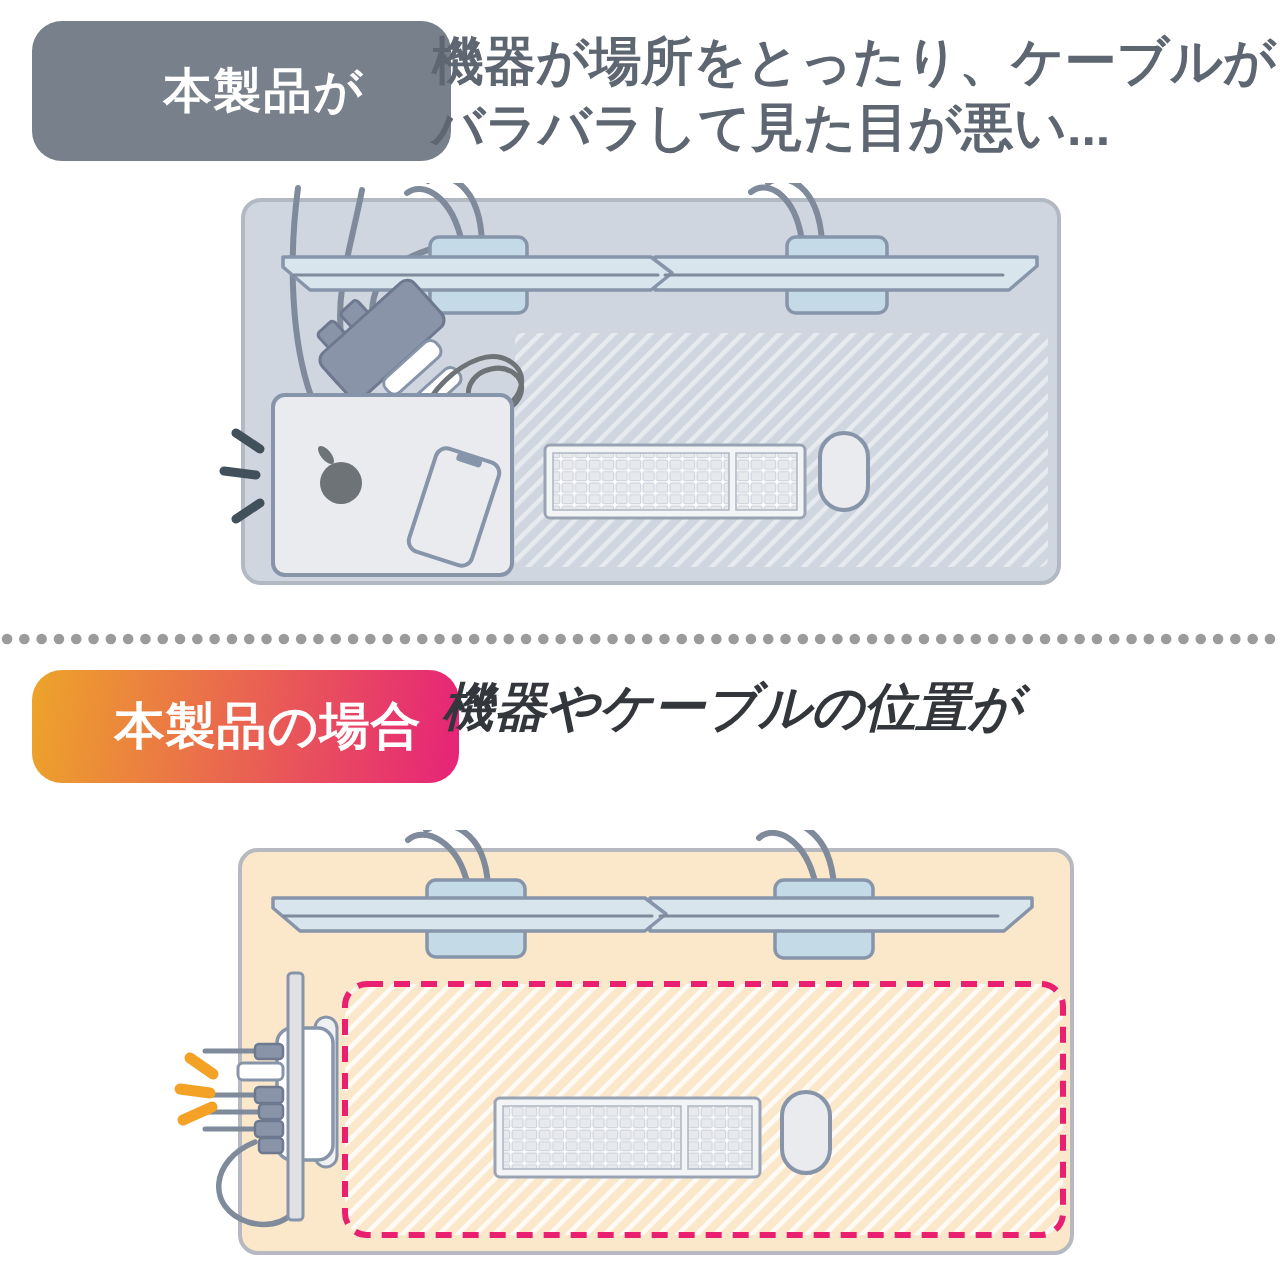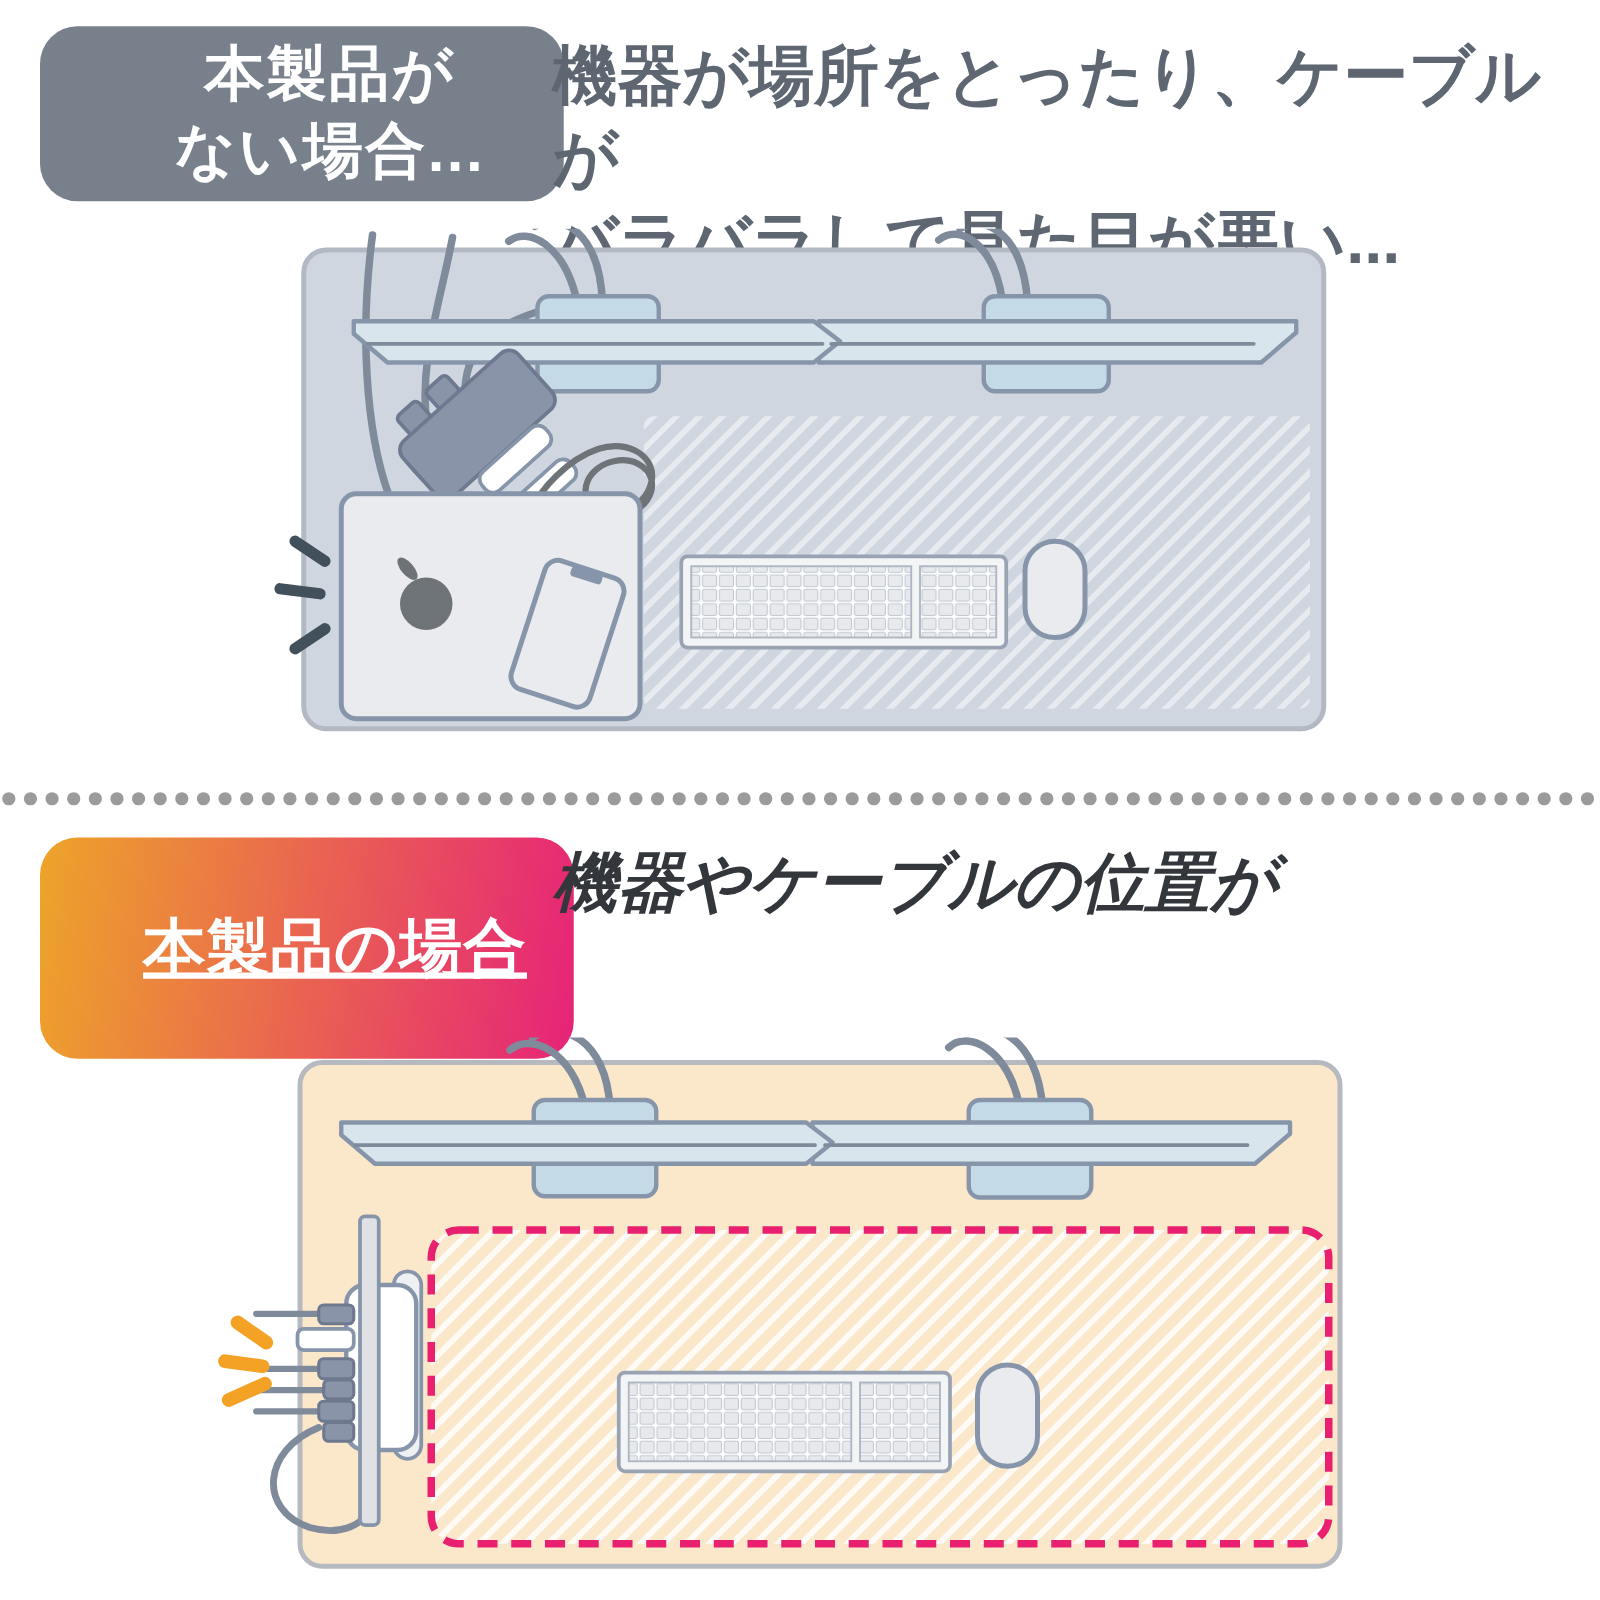--- a/index.html
+++ b/index.html
@@ -4,26 +4,26 @@
 <style>
   html,body{margin:0;padding:0;background:#ffffff;}
   body{width:1280px;height:1280px;position:relative;overflow:hidden;
        font-family:"Liberation Sans","DejaVu Sans",sans-serif;}
   .abs{position:absolute;}
   
   .badge{display:flex;flex-direction:column;align-items:center;justify-content:center;
          border-radius:30px;color:#fff;font-weight:700;text-align:center;padding-left:45px;}
   .badge-gray{left:32px;top:21px;width:374px;height:140px;background:var(--badge_gray);
               font-size:48px;line-height:1.3;letter-spacing:2px;}
-  .badge-grad{left:32px;top:670px;width:382px;height:177px;
+  .badge-grad{left:32px;top:670px;width:382px;height:113px;
               background:linear-gradient(98deg,var(--grad_start),var(--grad_end));
-              font-size:50px;letter-spacing:1px;text-decoration:underline;}
+              font-size:50px;letter-spacing:1px;}
   
   .headline{font-weight:700;line-height:1.27;letter-spacing:0px;}
-  .headline1{left:442px;top:28px;font-size:52px;color:var(--headline_gray);}
+  .headline1{left:432px;top:28px;font-size:52px;color:var(--headline_gray);}
   .headline2{left:442px;top:674px;font-size:52px;color:var(--headline_dark);font-style:italic;}
   
   .dots{stroke:var(--dot);}
   
   .desk1{fill:var(--desk1_fill);stroke:var(--desk1_stroke);stroke-width:4;}
   .desk2{fill:var(--desk2_fill);stroke:var(--desk2_stroke);stroke-width:4;}
   .mon{fill:var(--monitor_fill);stroke:var(--outline);stroke-width:3.5;stroke-linejoin:round;}
   .stand{fill:var(--stand_fill);stroke:var(--outline);stroke-width:3.5;}
   .cable{fill:none;stroke:var(--cable);stroke-width:6;stroke-linecap:round;}
   .innerline{fill:none;stroke:var(--cable);stroke-width:3;stroke-linecap:round;}
@@ -57,21 +57,20 @@
     </pattern>
     <pattern id="keysPat" patternUnits="userSpaceOnUse" width="13.5" height="11.5">
       <rect width="13.5" height="11.5" fill="#fdfdfe"></rect>
       <rect x="1" y="1" width="11.3" height="9.3" rx="1.5" fill="#e7e9ed" stroke="#bfc6d0" stroke-width="0.8"></rect>
     </pattern>
   </defs>
 </svg>
 
 <div class="abs badge badge-gray">
   <span>本製品が</span>
-  <span>ない場合...</span>
 </div>
 
 <div class="abs headline headline1">
   <div>機器が場所をとったり、ケーブルが</div>
   <div>バラバラして見た目が悪い...</div>
 </div>
 
 <svg class="abs" style="left:210px;top:183px" width="860" height="412" viewBox="0 0 860 412">
 
   <rect class="desk1" x="33" y="17" width="816" height="383" rx="18"></rect>

